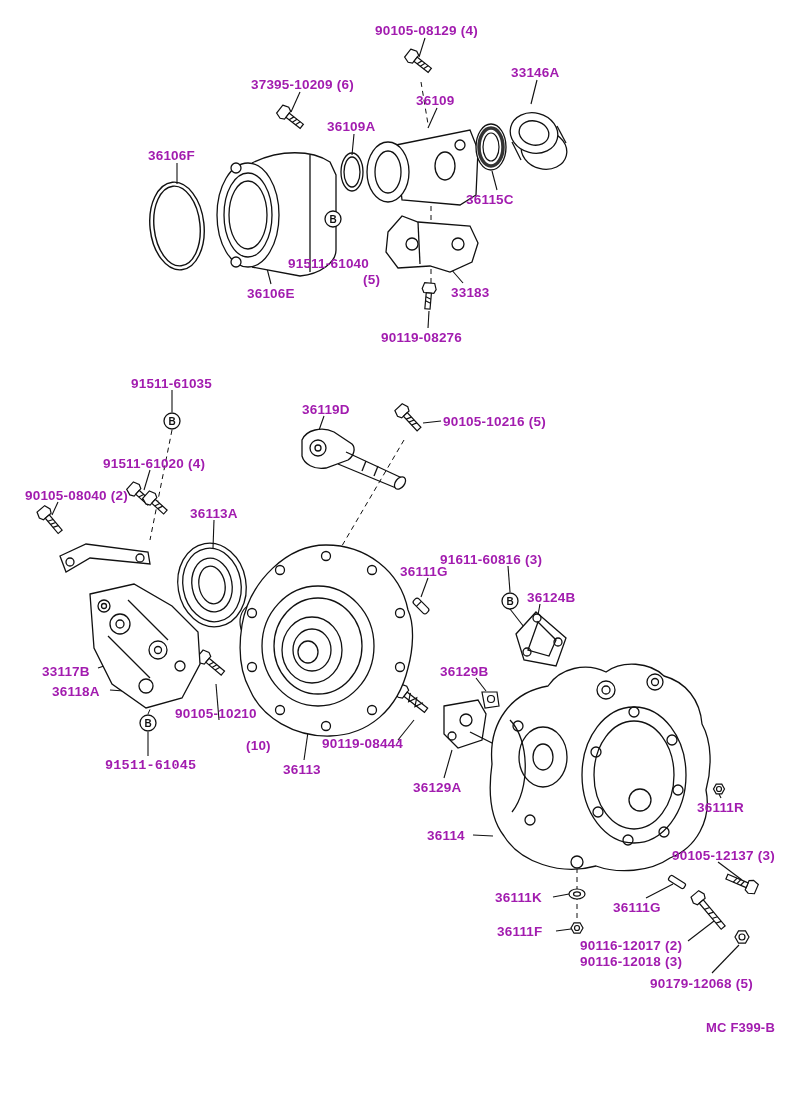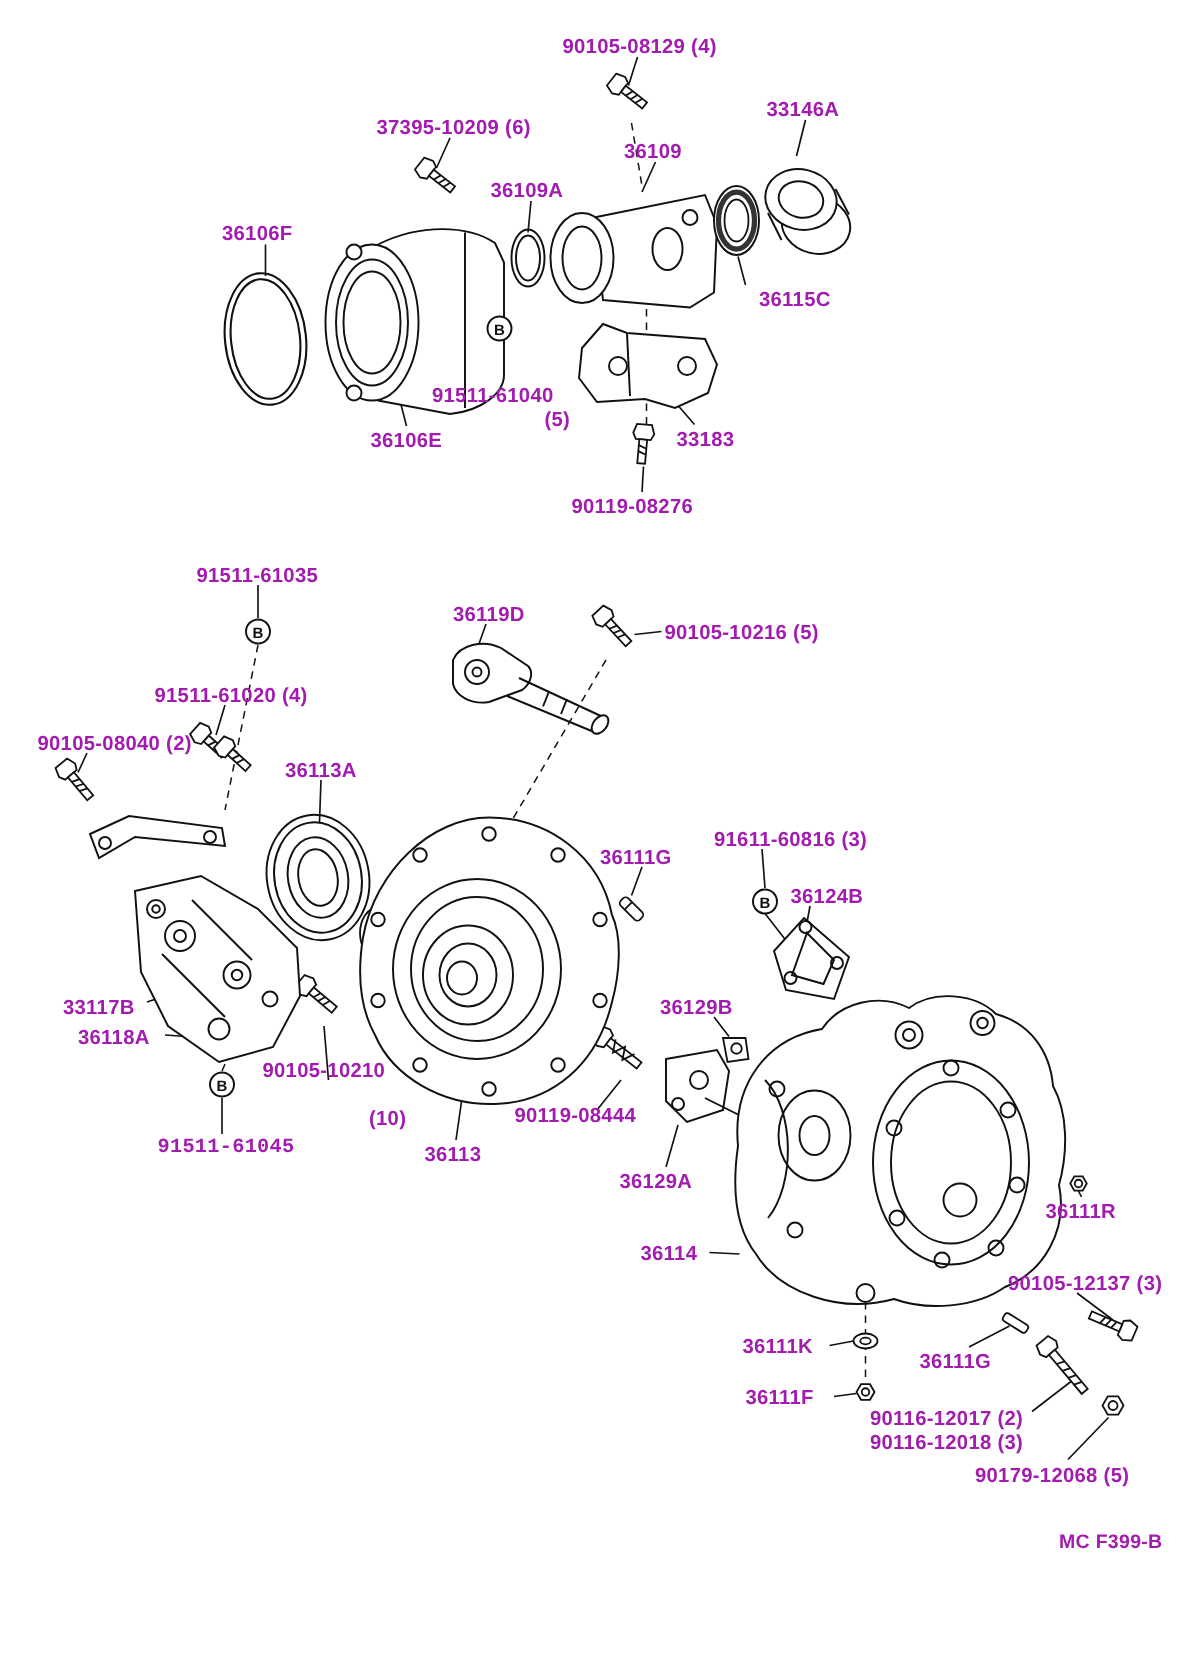--- a/index.html
+++ b/index.html
@@ -348,41 +348,41 @@
   </g>
 
 </svg>
 
 <div class="lbl" style="left: 375px; top: 23px;">90105-08129 (4)</div>
 <div class="lbl" style="left: 251px; top: 77px;">37395-10209 (6)</div>
 <div class="lbl" style="left: 511px; top: 65px;">33146A</div>
 <div class="lbl" style="left: 416px; top: 93px;">36109</div>
 <div class="lbl" style="left: 327px; top: 119px;">36109A</div>
 <div class="lbl" style="left: 148px; top: 148px;">36106F</div>
-<div class="lbl" style="left: 506px; top: 192px; text-align: right;">36115C</div>
+<div class="lbl" style="left: 466px; top: 192px; text-align: right;">36115C</div>
 <div class="lbl" style="left: 288px; top: 256px; text-align: center;">91511-61040</div>
 <div class="lbl" style="left: 363px; top: 272px;">(5)</div>
 <div class="lbl" style="left: 247px; top: 286px;">36106E</div>
 <div class="lbl" style="left: 451px; top: 285px;">33183</div>
 <div class="lbl" style="left: 381px; top: 330px;">90119-08276</div>
 <div class="lbl" style="left: 131px; top: 376px;">91511-61035</div>
 <div class="lbl" style="left: 302px; top: 402px;">36119D</div>
 <div class="lbl" style="left: 443px; top: 414px;">90105-10216 (5)</div>
 <div class="lbl" style="left: 103px; top: 456px;">91511-61020 (4)</div>
 <div class="lbl" style="left: 25px; top: 488px;">90105-08040 (2)</div>
 <div class="lbl" style="left: 190px; top: 506px;">36113A</div>
 <div class="lbl" style="left: 400px; top: 564px;">36111G</div>
-<div class="lbl" style="left: 476px; top: 552px;">91611-60816 (3)</div>
+<div class="lbl" style="left: 440px; top: 552px;">91611-60816 (3)</div>
 <div class="lbl" style="left: 527px; top: 590px;">36124B</div>
 <div class="lbl" style="left: 42px; top: 664px;">33117B</div>
 <div class="lbl" style="left: 52px; top: 684px;">36118A</div>
 <div class="lbl" style="left: 440px; top: 664px;">36129B</div>
 <div class="lbl" style="left: 175px; top: 706px;">90105-10210</div>
 <div class="lbl" style="left: 246px; top: 738px;">(10)</div>
-<div class="lbl" style="left: 343px; top: 736px;">90119-08444</div>
+<div class="lbl" style="left: 322px; top: 736px;">90119-08444</div>
 <div class="lbl" style="left: 105px; top: 758px; font-family: Liberation Mono, monospace;">91511-61045</div>
 <div class="lbl" style="left: 283px; top: 762px;">36113</div>
 <div class="lbl" style="left: 413px; top: 780px;">36129A</div>
 <div class="lbl" style="left: 697px; top: 800px;">36111R</div>
 <div class="lbl" style="left: 427px; top: 828px;">36114</div>
 <div class="lbl" style="left: 672px; top: 848px;">90105-12137 (3)</div>
 <div class="lbl" style="left: 495px; top: 890px;">36111K</div>
 <div class="lbl" style="left: 613px; top: 900px;">36111G</div>
 <div class="lbl" style="left: 497px; top: 924px;">36111F</div>
 <div class="lbl" style="left: 580px; top: 938px;">90116-12017 (2)</div>

